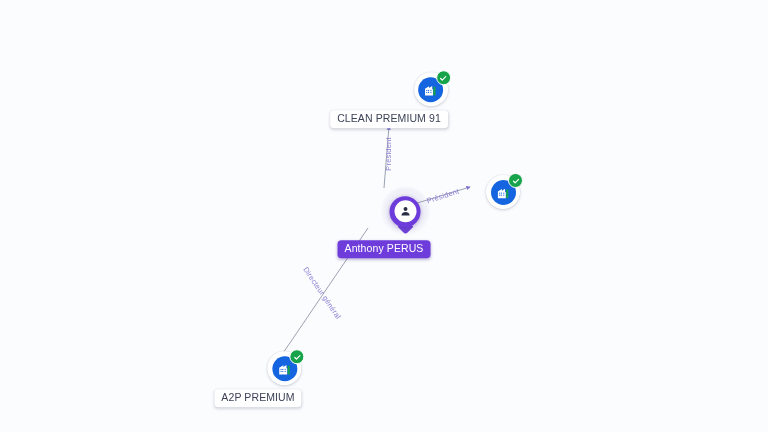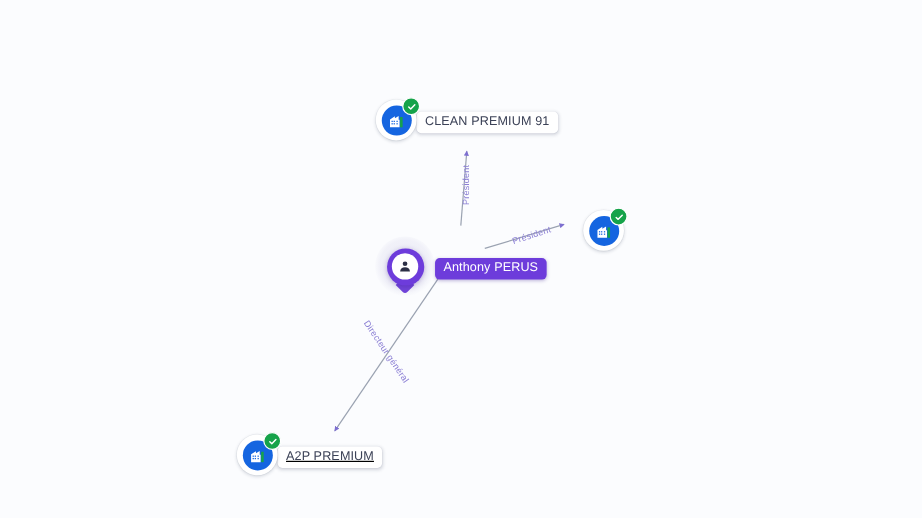--- a/index.html
+++ b/index.html
@@ -24,22 +24,22 @@
     top: 0;
     width: 768px;
     height: 432px;
   }
 
   
   .node {
     position: absolute;
     transform: translate(-50%, -50%);
     display: flex;
-    flex-direction: row;
-    align-items: center;
+    flex-direction: column;
+    align-items: flex-end;
   }
 
   
   .company-disc {
     position: relative;
     width: 34px;
     height: 34px;
     border-radius: 50%;
     background: #ffffff;
     box-shadow: 0 1px 3px rgba(22,34,66,.20), 0 0 0 0.5px rgba(22,34,66,.05);
@@ -225,21 +225,21 @@
         </svg>
       </div>
       <span class="verified">
         <svg width="8" height="8" viewBox="0 0 12 12" aria-hidden="true">
           <path d="M2.2 6.3 L4.7 8.7 L9.8 3.5" stroke="#ffffff" stroke-width="1.8" fill="none" stroke-linecap="round" stroke-linejoin="round"></path>
         </svg>
       </span>
     </div>
   </div>
 
-  <div class="node" style="left:258px; top:379px;text-decoration:underline;">
+  <div class="node" style="left:258px; top:379px;">
     <div class="company-disc">
       <div class="company-inner">
         <svg width="15" height="15" viewBox="0 0 24 24" aria-hidden="true">
           <path d="M3 21V10.5l6.5-4.2V9l5-3v5h1.2V21z" fill="#ffffff"></path>
           <rect x="16.4" y="7.2" width="3.4" height="13.8" fill="#16a34a"></rect>
           <rect x="5" y="12.2" width="1.7" height="1.7" fill="#1565e0"></rect>
           <rect x="7.8" y="12.2" width="1.7" height="1.7" fill="#1565e0"></rect>
           <rect x="5" y="15.4" width="1.7" height="1.7" fill="#1565e0"></rect>
           <rect x="7.8" y="15.4" width="1.7" height="1.7" fill="#1565e0"></rect>
           <rect x="11.6" y="12.2" width="1.7" height="1.7" fill="#1565e0"></rect>

